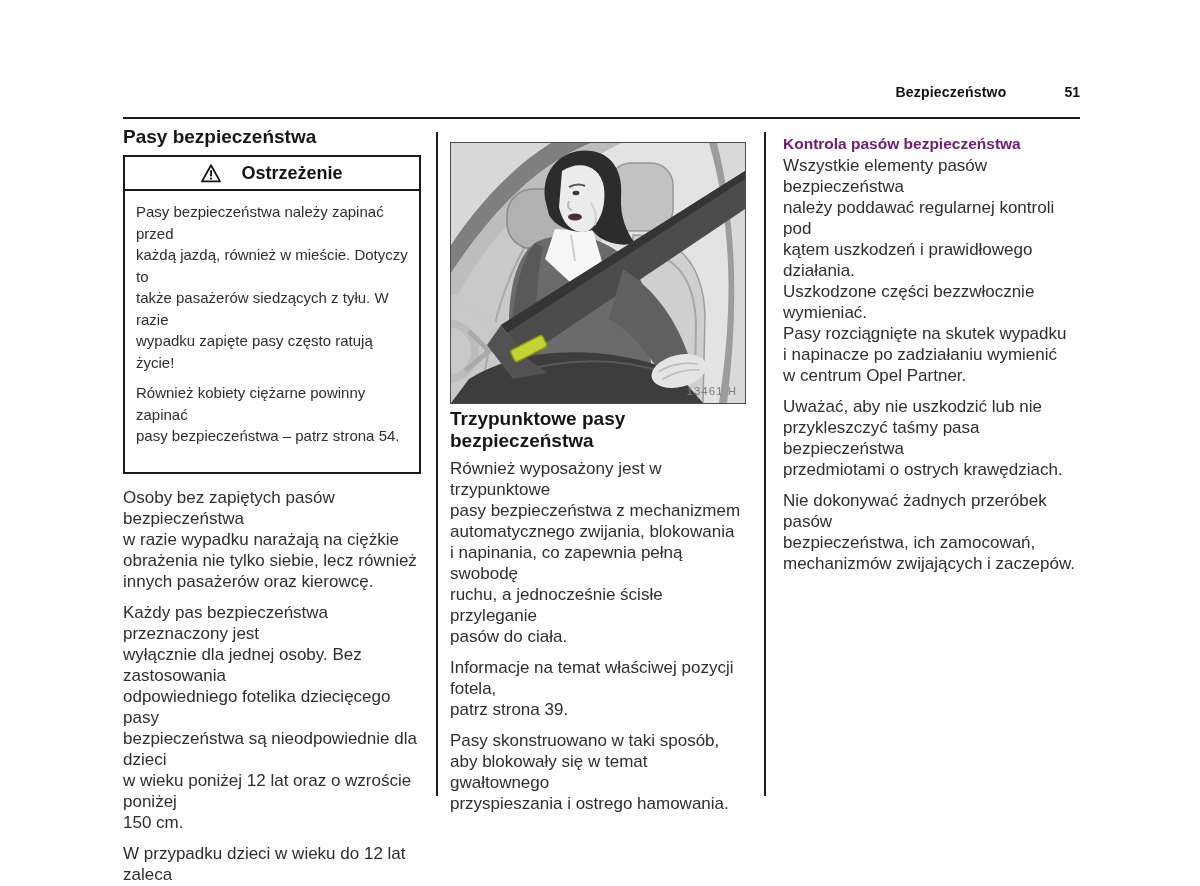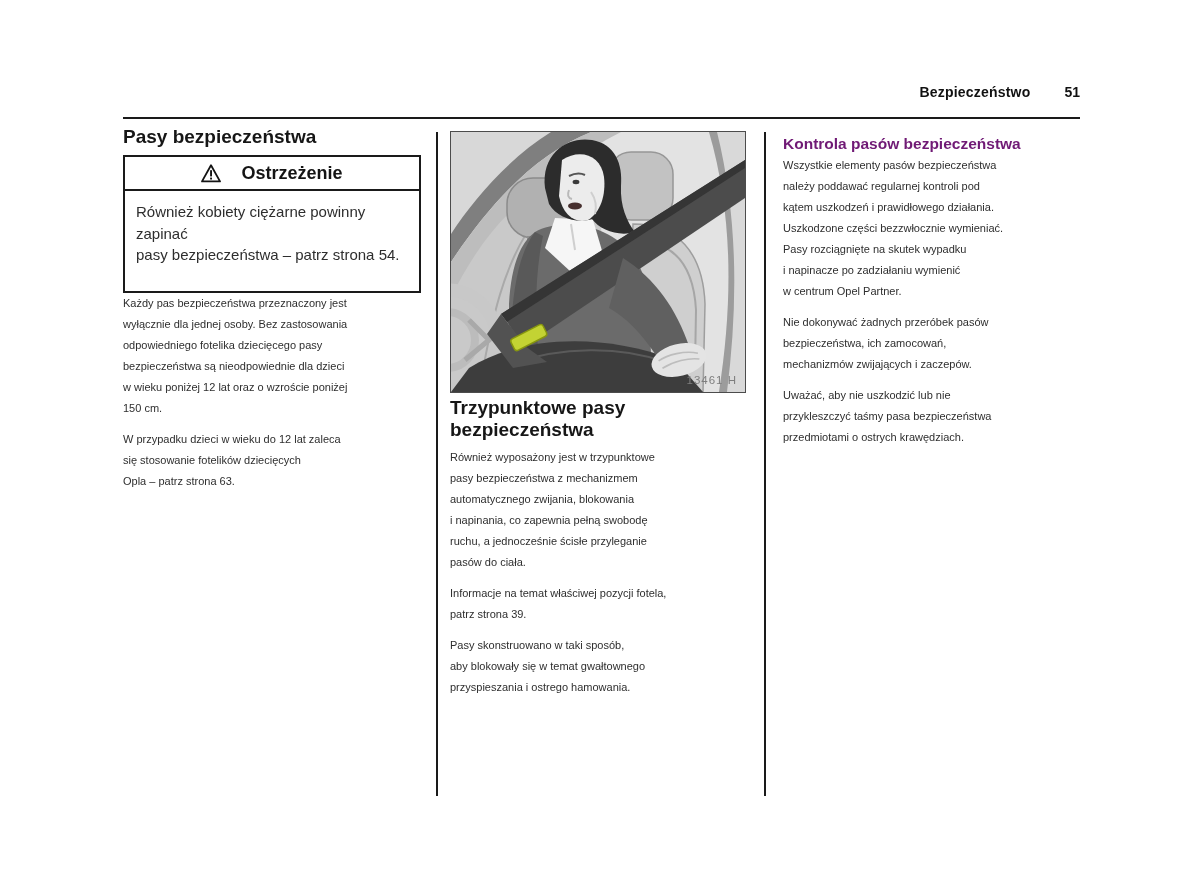--- a/index.html
+++ b/index.html
@@ -12,21 +12,21 @@
   }
   .page { position: absolute; inset: 0; }
 
   
   .header-row {
     position: absolute; top: 84px; left: 123px; width: 957px;
     display: flex; justify-content: flex-end; align-items: baseline;
     font-size: 14px; font-weight: bold; color: #111;
   }
   .header-row .section-title { letter-spacing: 0.2px; }
-  .header-row .page-number { margin-left: 34px; }
+  .header-row .page-number { margin-left: 58px; }
   .header-rule {
     position: absolute; top: 117px; left: 123px; width: 957px;
     height: 2px; background: #1a1a1a;
   }
 
   
   .v-divider { position: absolute; top: 132px; width: 2px; height: 664px; background: #1a1a1a; }
   .v-divider.d1 { left: 436px; }
   .v-divider.d2 { left: 764px; }
 
@@ -34,21 +34,21 @@
   .col { position: absolute; top: 126px; }
   .col-left   { left: 123px; width: 300px; }
   .col-middle { left: 450px; width: 296px; }
   .col-right  { left: 783px; width: 300px; top: 133px; }
 
   h2.col-title {
     font-size: 19px; font-weight: bold; color: #161616;
     line-height: 22px; margin-bottom: 7px; white-space: pre-line;
   }
   p.body-text {
-    font-size: 11px; line-height: 21px; color: #2e2e2e;
+    font-size: 17px; line-height: 21px; color: #2e2e2e;
     white-space: pre-line; margin-bottom: 10px;
   }
 
   
   .warning-box { border: 2px solid #1a1a1a; width: 298px; }
   .warning-title {
     display: flex; align-items: center; justify-content: center;
     gap: 20px; padding: 6px 0 5px 0;
     border-bottom: 2px solid #1a1a1a;
     font-size: 18px; font-weight: bold; color: #141414;
@@ -58,21 +58,21 @@
   .warning-body p {
     font-size: 15px; line-height: 21.5px; color: #2e2e2e;
     white-space: pre-line; margin-bottom: 9px;
   }
   .warning-body p:last-child { margin-bottom: 16px; }
   .col-left .after-box { margin-top: 13px; }
 
   
   .figure {
     position: relative; width: 296px; height: 262px;
-    margin-top: 5px; border: 1px solid #4c4c4c;
+    margin-top: 16px; border: 1px solid #4c4c4c;
     background: #e3e3e3; overflow: hidden;
   }
   .figure svg { display: block; width: 100%; height: 100%; }
   .figure-label {
     position: absolute; right: 8px; bottom: 6px;
     font-size: 11.5px; color: #7e7e7e; letter-spacing: 1px;
   }
   .col-middle h2.col-title { margin-top: 4px; margin-bottom: 6px; }
 
   .col-right h3.sub-title {
@@ -102,25 +102,33 @@
         <span class="warning-icon">
           <svg width="20" height="19" viewBox="0 0 20 19">
             <path d="M10 1.2 L19 17.4 L1 17.4 Z" fill="none" stroke="#141414" stroke-width="1.8" stroke-linejoin="round"></path>
             <rect x="9.1" y="6.2" width="1.9" height="6.2" fill="#141414"></rect>
             <rect x="9.1" y="13.6" width="1.9" height="1.9" fill="#141414"></rect>
           </svg>
         </span>
         <span>Ostrzeżenie</span>
       </div>
       <div class="warning-body">
+        <p>Pasy bezpieczeństwa należy zapinać przed
+każdą jazdą, również w mieście. Dotyczy to
+także pasażerów siedzących z tyłu. W razie
+wypadku zapięte pasy często ratują życie!</p>
         <p>Również kobiety ciężarne powinny zapinać
 pasy bezpieczeństwa – patrz strona 54.</p>
       </div>
     </div>
 
+    <p class="body-text after-box">Osoby bez zapiętych pasów bezpieczeństwa
+w razie wypadku narażają na ciężkie
+obrażenia nie tylko siebie, lecz również
+innych pasażerów oraz kierowcę.</p>
     <p class="body-text">Każdy pas bezpieczeństwa przeznaczony jest
 wyłącznie dla jednej osoby. Bez zastosowania
 odpowiedniego fotelika dziecięcego pasy
 bezpieczeństwa są nieodpowiednie dla dzieci
 w wieku poniżej 12 lat oraz o wzroście poniżej
 150 cm.</p>
     <p class="body-text">W przypadku dzieci w wieku do 12 lat zaleca
 się stosowanie fotelików dziecięcych
 Opla – patrz strona 63.</p>
   </section>
@@ -210,21 +218,21 @@
 
   <section class="col col-right">
     <h3 class="sub-title">Kontrola pasów bezpieczeństwa</h3>
     <p class="body-text">Wszystkie elementy pasów bezpieczeństwa
 należy poddawać regularnej kontroli pod
 kątem uszkodzeń i prawidłowego działania.
 Uszkodzone części bezzwłocznie wymieniać.
 Pasy rozciągnięte na skutek wypadku
 i napinacze po zadziałaniu wymienić
 w centrum Opel Partner.</p>
+    <p class="body-text">Uważać, aby nie uszkodzić lub nie
+przykleszczyć taśmy pasa bezpieczeństwa
+przedmiotami o ostrych krawędziach.</p>
     <p class="body-text">Nie dokonywać żadnych przeróbek pasów
 bezpieczeństwa, ich zamocowań,
 mechanizmów zwijających i zaczepów.</p>
-    <p class="body-text">Uważać, aby nie uszkodzić lub nie
-przykleszczyć taśmy pasa bezpieczeństwa
-przedmiotami o ostrych krawędziach.</p>
   </section>
 
 </div>
 
 </body></html>

